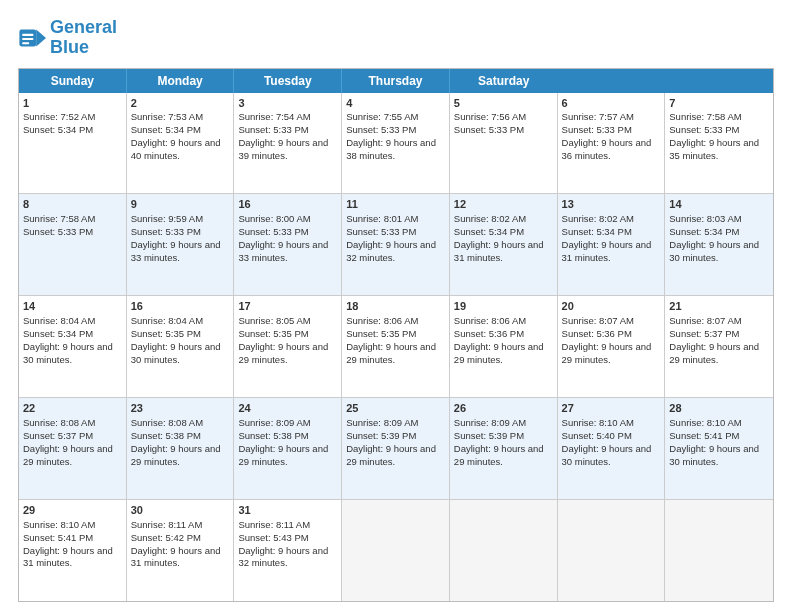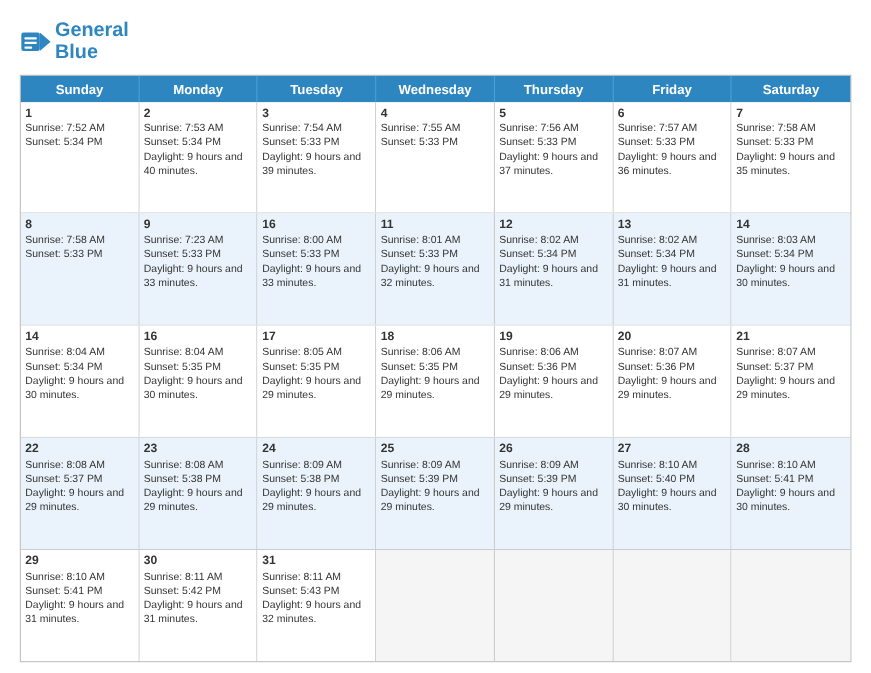--- a/index.html
+++ b/index.html
@@ -130,38 +130,36 @@
       <div class="month-title"></div>
       <div class="location"></div>
     </div>
   </div>
 
   <div class="calendar outer-border">
     <div class="cal-header" id="cal-header">
         <div class="cal-header-cell">Sunday</div>
         <div class="cal-header-cell">Monday</div>
         <div class="cal-header-cell">Tuesday</div>
-        <div class="cal-header-cell">Wednesday</div>
         <div class="cal-header-cell">Thursday</div>
-        <div class="cal-header-cell">Friday</div>
         <div class="cal-header-cell">Saturday</div>
       </div>
     <div class="cal-body" id="cal-body">
         <div class="cal-row">
           <div class="cal-cell"><span class="day-num">1</span><span>Sunrise: 7:52 AM</span><br><span>Sunset: 5:34 PM</span><br></div>
           <div class="cal-cell"><span class="day-num">2</span><span>Sunrise: 7:53 AM</span><br><span>Sunset: 5:34 PM</span><br><span>Daylight: 9 hours and 40 minutes.</span></div>
           <div class="cal-cell"><span class="day-num">3</span><span>Sunrise: 7:54 AM</span><br><span>Sunset: 5:33 PM</span><br><span>Daylight: 9 hours and 39 minutes.</span></div>
-          <div class="cal-cell"><span class="day-num">4</span><span>Sunrise: 7:55 AM</span><br><span>Sunset: 5:33 PM</span><br></div>
-          <div class="cal-cell"><span class="day-num">5</span><span>Sunrise: 7:56 AM</span><br><span>Sunset: 5:33 PM</span><br><span>Daylight: 9 hours and 37 minutes.</span></div>
+          <div class="cal-cell"><span class="day-num">4</span><span>Sunrise: 7:55 AM</span><br><span>Sunset: 5:33 PM</span><br><span>Daylight: 9 hours and 38 minutes.</span></div>
+          <div class="cal-cell"><span class="day-num">5</span><span>Sunrise: 7:56 AM</span><br><span>Sunset: 5:33 PM</span><br></div>
           <div class="cal-cell"><span class="day-num">6</span><span>Sunrise: 7:57 AM</span><br><span>Sunset: 5:33 PM</span><br><span>Daylight: 9 hours and 36 minutes.</span></div>
           <div class="cal-cell"><span class="day-num">7</span><span>Sunrise: 7:58 AM</span><br><span>Sunset: 5:33 PM</span><br><span>Daylight: 9 hours and 35 minutes.</span></div>
         </div>
         <div class="cal-row">
           <div class="cal-cell alt-row"><span class="day-num">8</span><span>Sunrise: 7:58 AM</span><br><span>Sunset: 5:33 PM</span><br></div>
-          <div class="cal-cell alt-row"><span class="day-num">9</span><span>Sunrise: 7:23 AM</span><br><span>Sunset: 5:33 PM</span><br><span>Daylight: 9 hours and 33 minutes.</span></div>
+          <div class="cal-cell alt-row"><span class="day-num">9</span><span>Sunrise: 9:59 AM</span><br><span>Sunset: 5:33 PM</span><br><span>Daylight: 9 hours and 33 minutes.</span></div>
           <div class="cal-cell alt-row"><span class="day-num">16</span><span>Sunrise: 8:00 AM</span><br><span>Sunset: 5:33 PM</span><br><span>Daylight: 9 hours and 33 minutes.</span></div>
           <div class="cal-cell alt-row"><span class="day-num">11</span><span>Sunrise: 8:01 AM</span><br><span>Sunset: 5:33 PM</span><br><span>Daylight: 9 hours and 32 minutes.</span></div>
           <div class="cal-cell alt-row"><span class="day-num">12</span><span>Sunrise: 8:02 AM</span><br><span>Sunset: 5:34 PM</span><br><span>Daylight: 9 hours and 31 minutes.</span></div>
           <div class="cal-cell alt-row"><span class="day-num">13</span><span>Sunrise: 8:02 AM</span><br><span>Sunset: 5:34 PM</span><br><span>Daylight: 9 hours and 31 minutes.</span></div>
           <div class="cal-cell alt-row"><span class="day-num">14</span><span>Sunrise: 8:03 AM</span><br><span>Sunset: 5:34 PM</span><br><span>Daylight: 9 hours and 30 minutes.</span></div>
         </div>
         <div class="cal-row">
           <div class="cal-cell"><span class="day-num">14</span><span>Sunrise: 8:04 AM</span><br><span>Sunset: 5:34 PM</span><br><span>Daylight: 9 hours and 30 minutes.</span></div>
           <div class="cal-cell"><span class="day-num">16</span><span>Sunrise: 8:04 AM</span><br><span>Sunset: 5:35 PM</span><br><span>Daylight: 9 hours and 30 minutes.</span></div>
           <div class="cal-cell"><span class="day-num">17</span><span>Sunrise: 8:05 AM</span><br><span>Sunset: 5:35 PM</span><br><span>Daylight: 9 hours and 29 minutes.</span></div>

